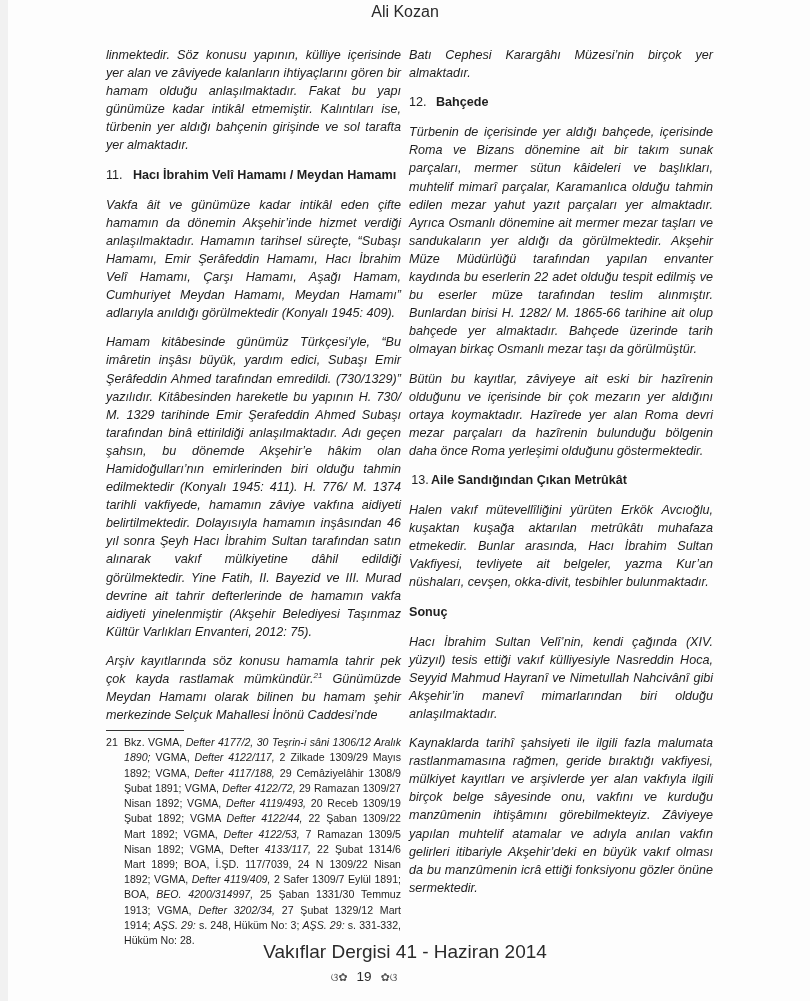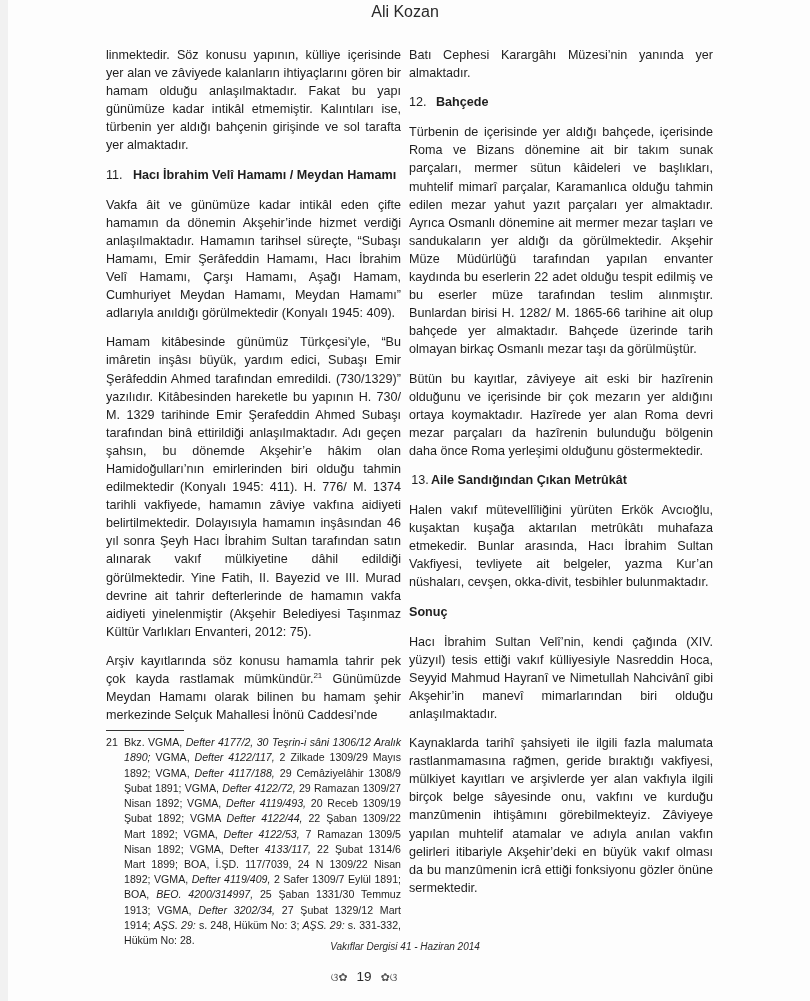--- a/index.html
+++ b/index.html
@@ -8,32 +8,32 @@
     font-family:"Liberation Sans", "DejaVu Sans", sans-serif; color:#1e1e1e;
   }
   .left-edge { position:absolute; left:0; top:0; width:8px; height:1001px; background:#f1f1f1; }
   .running-head {
     position:absolute; top:3px; left:0; width:810px; text-align:center;
     font-size:16px; color:#2a2a2a;
   }
   .col { position:absolute; top:46px; font-size:12.6px; line-height:18.1px; }
   .col.left { left:106px; width:295px; }
   .col.right { left:409px; width:304px; }
-  p { margin:0 0 11px 0; text-align:justify; hyphens:manual; }
+  p { margin:0 0 11px 0; text-align:justify; hyphens:manual;font-style:italic; }
   .h { font-weight:bold; margin:2px 0 12px 0; display:flex; }
   .h .num { font-weight:normal; width:27px; flex:0 0 27px; }
   .h.n13 .num { width:22px; flex:0 0 22px;text-align:center; }
   .rule { width:78px; border-top:1px solid #333; margin:4px 0 4px 0; }
   .fn { font-size:10.6px; line-height:15.2px; display:flex; }
   .fn .fn-num { flex:0 0 18px; }
   .fn .fn-text { text-align:justify; }
   .fn i { font-style:italic; }
   sup { font-size:8px; line-height:0; }
   .footer-title {
-    position:absolute; top:941px; left:0; width:810px; text-align:center; font-size:10px; color:#2a2a2a;font-style:italic;
+    position:absolute; top:941px; left:0; width:810px; text-align:center; font-size:19px; color:#2a2a2a;
   }
   .page-no {
     position:absolute; top:969px; left:0; width:728px; text-align:center; font-size:13.5px; color:#2a2a2a;
   }
   .orn { font-size:11px; color:#555; margin:0 9px; }
 </style>
 </head>
 <body>
 
 <div class="left-edge"></div>
@@ -54,21 +54,21 @@
 
   <div class="rule"></div>
 
   <div class="fn">
     <span class="fn-num">21</span>
     <span class="fn-text" id="fn-text"><span>Bkz. VGMA, </span><i>Defter 4177/2, 30 Teşrin-i sâni 1306/12 Aralık 1890;</i><span> VGMA, </span><i>Defter 4122/117,</i><span> 2 Zilkade 1309/29 Mayıs 1892; VGMA, </span><i>Defter 4117/188,</i><span> 29 Cemâziyelâhir 1308/9 Şubat 1891; VGMA, </span><i>Defter 4122/72,</i><span> 29 Ramazan 1309/27 Nisan 1892; VGMA, </span><i>Defter 4119/493,</i><span> 20 Receb 1309/19 Şubat 1892; VGMA </span><i>Defter 4122/44,</i><span> 22 Şaban 1309/22 Mart 1892; VGMA, </span><i>Defter 4122/53,</i><span> 7 Ramazan 1309/5 Nisan 1892; VGMA, Defter </span><i>4133/117,</i><span> 22 Şubat 1314/6 Mart 1899; BOA, İ.ŞD. 117/7039, 24 N 1309/22 Nisan 1892; VGMA, </span><i>Defter 4119/409,</i><span> 2 Safer 1309/7 Eylül 1891; BOA, </span><i>BEO. 4200/314997,</i><span> 25 Şaban 1331/30 Temmuz 1913; VGMA, </span><i>Defter 3202/34,</i><span> 27 Şubat 1329/12 Mart 1914; </span><i>AŞS. 29:</i><span> s. 248, Hüküm No: 3; </span><i>AŞS. 29:</i><span> s. 331-332, Hüküm No: 28.</span></span>
   </div>
 </div>
 
 <div class="col right">
-  <p>Batı Cephesi Karargâhı Müzesi’nin yanında yer almaktadır.</p>
+  <p>Batı Cephesi Karargâhı Müzesi’nin birçok yer almaktadır.</p>
 
   <div class="h">
     <span class="num">12.</span>
     <span>Bahçede</span>
   </div>
 
   <p>Türbenin de içerisinde yer aldığı bahçede, içerisinde Roma ve Bizans dönemine ait bir takım sunak parçaları, mermer sütun kâideleri ve başlıkları, muhtelif mimarî parçalar, Karamanlıca olduğu tahmin edilen mezar yahut yazıt parçaları yer almaktadır. Ayrıca Osmanlı dönemine ait mermer mezar taşları ve sandukaların yer aldığı da görülmektedir. Akşehir Müze Müdürlüğü tarafından yapılan envanter kaydında bu eserlerin 22 adet olduğu tespit edilmiş ve bu eserler müze tarafından teslim alınmıştır. Bunlardan birisi H. 1282/ M. 1865-66 tarihine ait olup bahçede yer almaktadır. Bahçede üzerinde tarih olmayan birkaç Osmanlı mezar taşı da görülmüştür.</p>
   <p>Bütün bu kayıtlar, zâviyeye ait eski bir hazîrenin olduğunu ve içerisinde bir çok mezarın yer aldığını ortaya koymaktadır. Hazîrede yer alan Roma devri mezar parçaları da hazîrenin bulunduğu bölgenin daha önce Roma yerleşimi olduğunu göstermektedir.</p>
 
   <div class="h n13">

